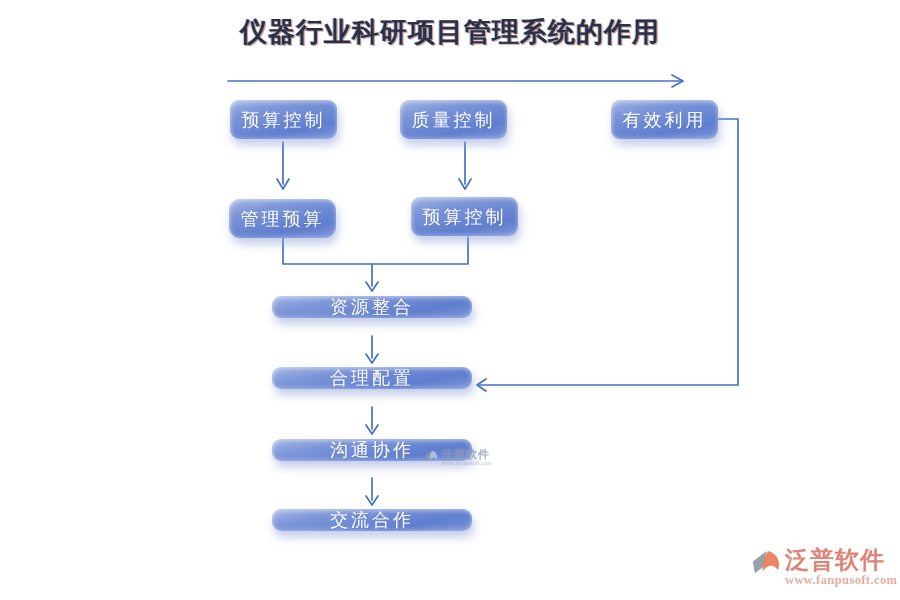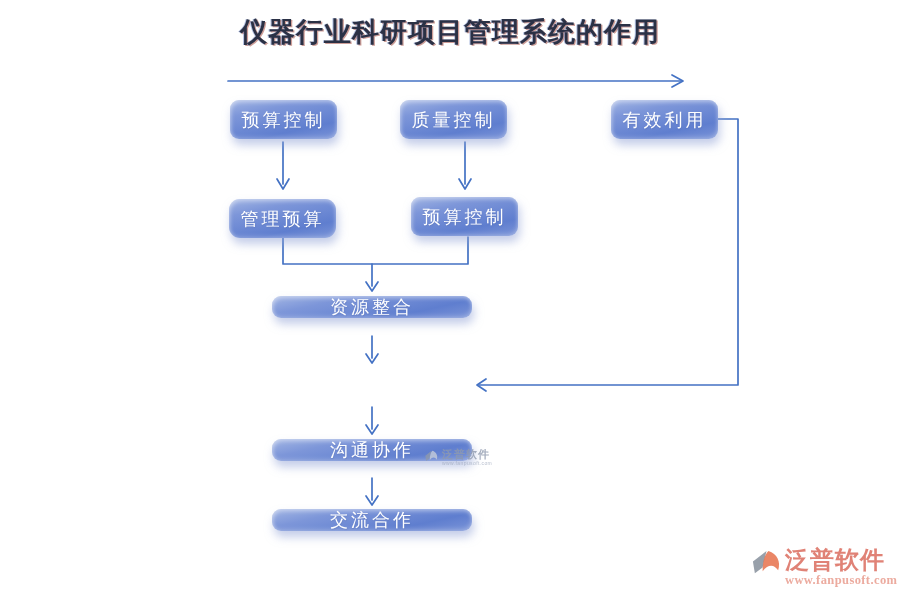--- a/index.html
+++ b/index.html
@@ -153,20 +153,21 @@
       <path d="M486 379 L477 385 L486 391"></path>
     </g>
   </svg>
 
   <div class="node small" id="node-budget-control">预算控制</div>
   <div class="node small" id="node-quality-control">质量控制</div>
   <div class="node small" id="node-effective-use">有效利用</div>
   <div class="node small" id="node-manage-budget">管理预算</div>
   <div class="node small" id="node-quality-monitor">预算控制</div>
   <div class="node wide" id="node-resource-integration">资源整合</div>
+  <div class="node wide" id="node-reasonable-allocation">合理配置</div>
   <div class="node wide" id="node-communication-collab">沟通协作</div>
   <div class="node wide" id="node-exchange-cooperation">交流合作</div>
 
   <div class="watermark">
     <svg width="15" height="16" viewBox="0 0 34 36">
       <path d="M3 15 L17 4 L13 21 L5 27 Z" fill="#8e99ad"></path>
       <path d="M19 4 C28 7 32 15 29 24 C25 18 19 17 13 25 C13 15 15 8 19 4 Z" fill="#c6cdda"></path>
     </svg>
     <div class="wm-text">
       <span class="wm-brand">泛普软件</span>

